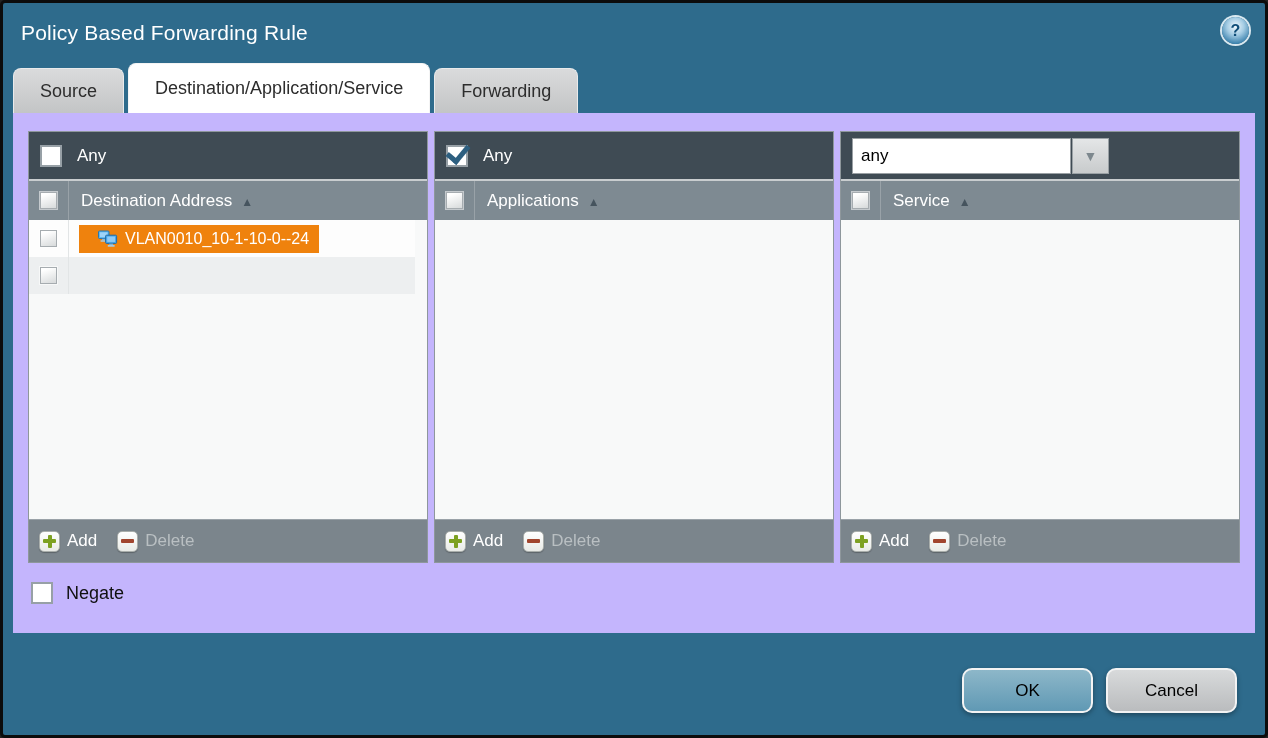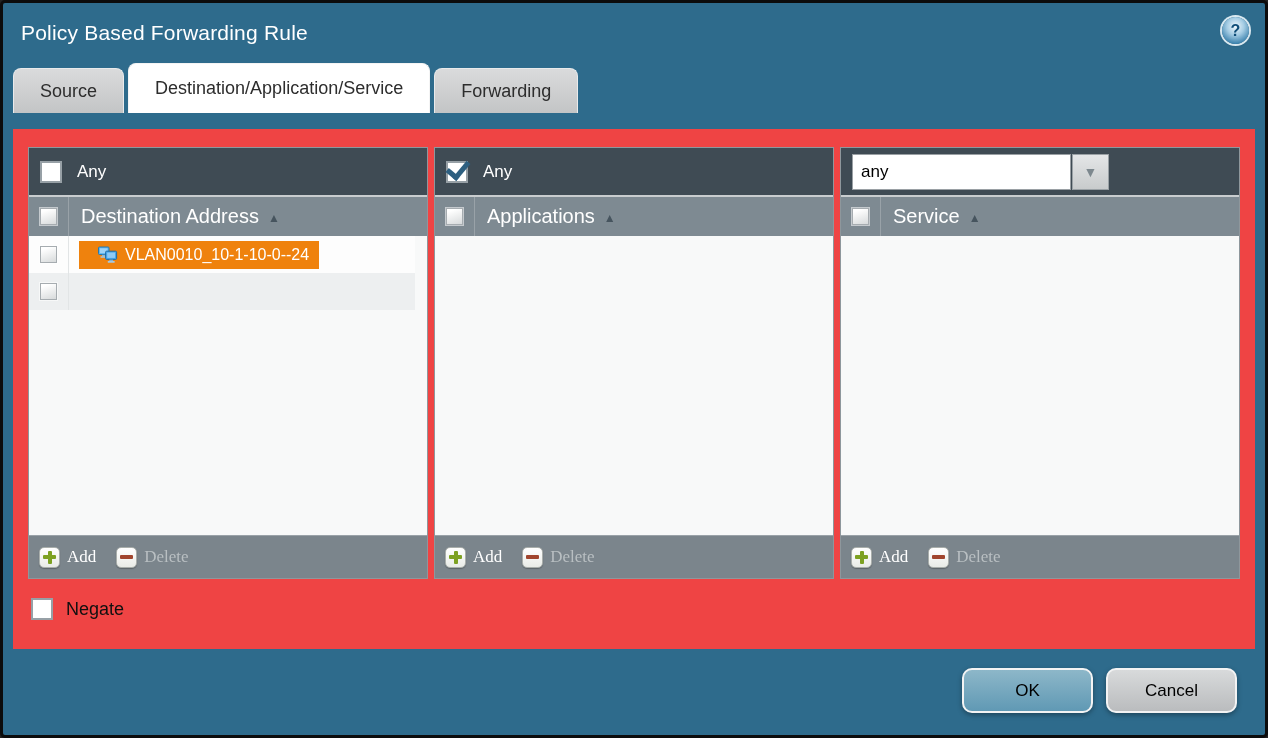--- a/index.html
+++ b/index.html
@@ -30,54 +30,54 @@
   .tab {
     height:45px; display:flex; align-items:center; padding:0 26px;
     background:linear-gradient(#dadbdc,#c3c5c6);
     border:1px solid #e9eaeb; border-bottom:none;
     border-radius:8px 8px 0 0;
     font-size:18px; color:#2d2d2d; cursor:pointer; white-space:nowrap;
   }
   .tab.active { height:50px; background:#ffffff; border-color:#f4f4f4; }
 
   
-  .panel { position:relative; margin:16px 10px; height:520px; background:#ef4444; }
+  .panel { position:relative; margin:0 10px; height:520px; background:#c4b5fd; }
   .columns { display:flex; gap:6px; padding:18px 15px 0 15px; height:450px; }
   .col { flex:1; display:flex; flex-direction:column; border:1px solid #8e979c; background:#f8f9f9; }
 
   .any-bar {
     flex:none; height:47px; background:#3F4B54;
     display:flex; align-items:center; gap:15px; padding:0 11px;
   }
   .any-label { color:#ffffff; font-size:17px; }
 
   .col-header {
     flex:none; height:41px; background:#7E8A92;
     border-top:2px solid #c9cdcf;
     display:flex; align-items:center;
   }
   .hdr-cb-cell { width:40px; align-self:stretch; display:flex; align-items:center; justify-content:center; border-right:1px solid #99a2a8; }
-  .hdr-label { color:#ffffff; font-size:20px; padding-left:12px; }
+  .hdr-label { color:#ffffff; font-size:17px; padding-left:12px; }
   .sort-tri { color:#46545E; font-size:12px; margin-left:9px; padding-top:2px; }
 
   .list { flex:1; background:#f8f9f9; overflow:hidden; }
   .rows { margin-right:12px; background:#fbfcfc; }
   .row { display:flex; align-items:center; height:37px; }
   .row:nth-child(odd)  { background:#fdfdfd; }
   .row:nth-child(even) { background:#edeff0; }
   .row-cb-cell { width:40px; flex:none; align-self:stretch; display:flex; align-items:center; justify-content:center; border-right:1px solid #e2e5e6; }
   .chip {
     display:inline-flex; align-items:center; gap:7px;
     background:#EF820D; color:#ffffff; font-size:16px;
     height:28px; padding:0 10px 0 18px; margin-left:10px; cursor:pointer; white-space:nowrap;justify-content:flex-end;
   }
 
   .footer-bar {
     flex:none; height:43px; background:#7B858C; border-top:1px solid #9aa2a8;
-    display:flex; align-items:center; gap:20px; padding:0 10px;font-family:Liberation Serif, serif;
+    display:flex; align-items:center; gap:20px; padding:0 10px;
   }
   .bar-btn { display:flex; align-items:center; gap:7px; cursor:pointer; font-size:17px; }
   .bar-btn .lbl-add { color:#ffffff; }
   .bar-btn .lbl-del { color:#b9bfc2; }
   .icon-sq {
     width:21px; height:21px; border-radius:5px; position:relative; flex:none;
     background:linear-gradient(#ffffff,#e9ebe7); border:1px solid #a9aeab;
     box-shadow:0 1px 1px rgba(0,0,0,.25);
   }
   .icon-plus::before { content:''; position:absolute; left:3px;  top:7.5px; width:13px; height:4px; background:#7DA122; border-radius:1px; }

